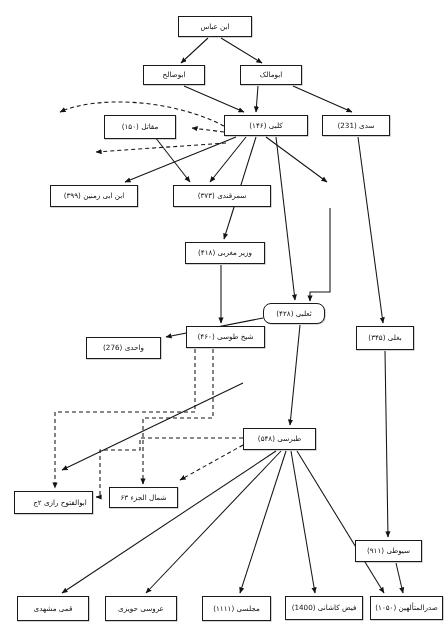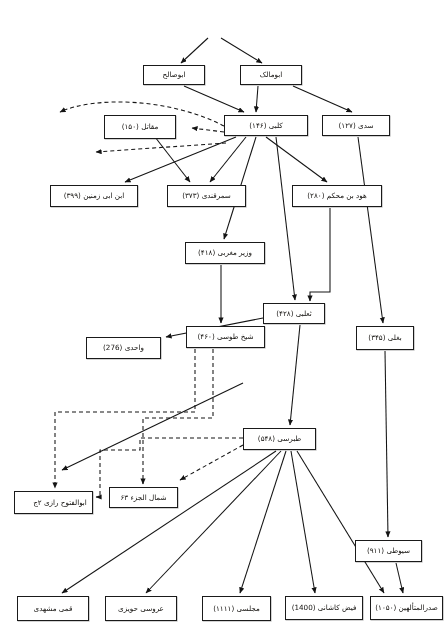--- a/index.html
+++ b/index.html
@@ -102,48 +102,48 @@
 
       <path d="M213,349 L213,418 L143,418 L143,484"></path>
 
       <path d="M243,445 L180,480"></path>
 
       <path d="M243,438 L140,438 L140,450 L100,450 L100,497 L96,497"></path>
     </g>
   </svg>
 
   <div id="nodes">
+      <div class="node" style="left: 178px; top: 16px; width: 74px; height: 21px;">
+        <span>ابن عباس</span>
+      </div>
       <div class="node" style="left: 143px; top: 65px; width: 62px; height: 20px;">
         <span>ابوصالح</span>
       </div>
       <div class="node" style="left: 240px; top: 65px; width: 62px; height: 20px;">
         <span>ابومالک</span>
       </div>
       <div class="node" style="left: 104px; top: 115px; width: 72px; height: 24px;">
         <span>مقاتل (۱۵۰)</span>
       </div>
       <div class="node" style="left: 224px; top: 115px; width: 84px; height: 21px;">
         <span>کلبی (۱۴۶)</span>
       </div>
       <div class="node" style="left: 322px; top: 115px; width: 68px; height: 21px;">
-        <span>سدی (۱۲۷)</span>
+        <span>سدی (231)</span>
       </div>
       <div class="node" style="left: 50px; top: 185px; width: 88px; height: 22px;">
         <span>ابن ابی زمنین (۳۹۹)</span>
       </div>
-      <div class="node" style="left: 167px; top: 185px; width: 79px; height: 22px;">
+      <div class="node" style="left: 173px; top: 185px; width: 98px; height: 22px;">
         <span>سمرقندی (۳۷۳)</span>
-      </div>
-      <div class="node" style="left: 292px; top: 185px; width: 90px; height: 22px;">
-        <span>هود بن محکم (۲۸۰)</span>
       </div>
       <div class="node" style="left: 185px; top: 242px; width: 80px; height: 22px; text-align: center;">
         <span>وزیر مغربی (۴۱۸)</span>
       </div>
-      <div class="node" style="left: 263px; top: 303px; width: 62px; height: 21px;">
+      <div class="node" style="left: 263px; top: 303px; width: 62px; height: 21px; border-radius: 8px;">
         <span>ثعلبی (۴۲۸)</span>
       </div>
       <div class="node" style="left: 186px; top: 326px; width: 79px; height: 22px;">
         <span>شیخ طوسی (۴۶۰)</span>
       </div>
       <div class="node" style="left: 86px; top: 337px; width: 75px; height: 22px;">
         <span>واحدی (276)</span>
       </div>
       <div class="node" style="left: 356px; top: 326px; width: 58px; height: 24px;">
         <span>بغلی (۳۴۵)</span>

